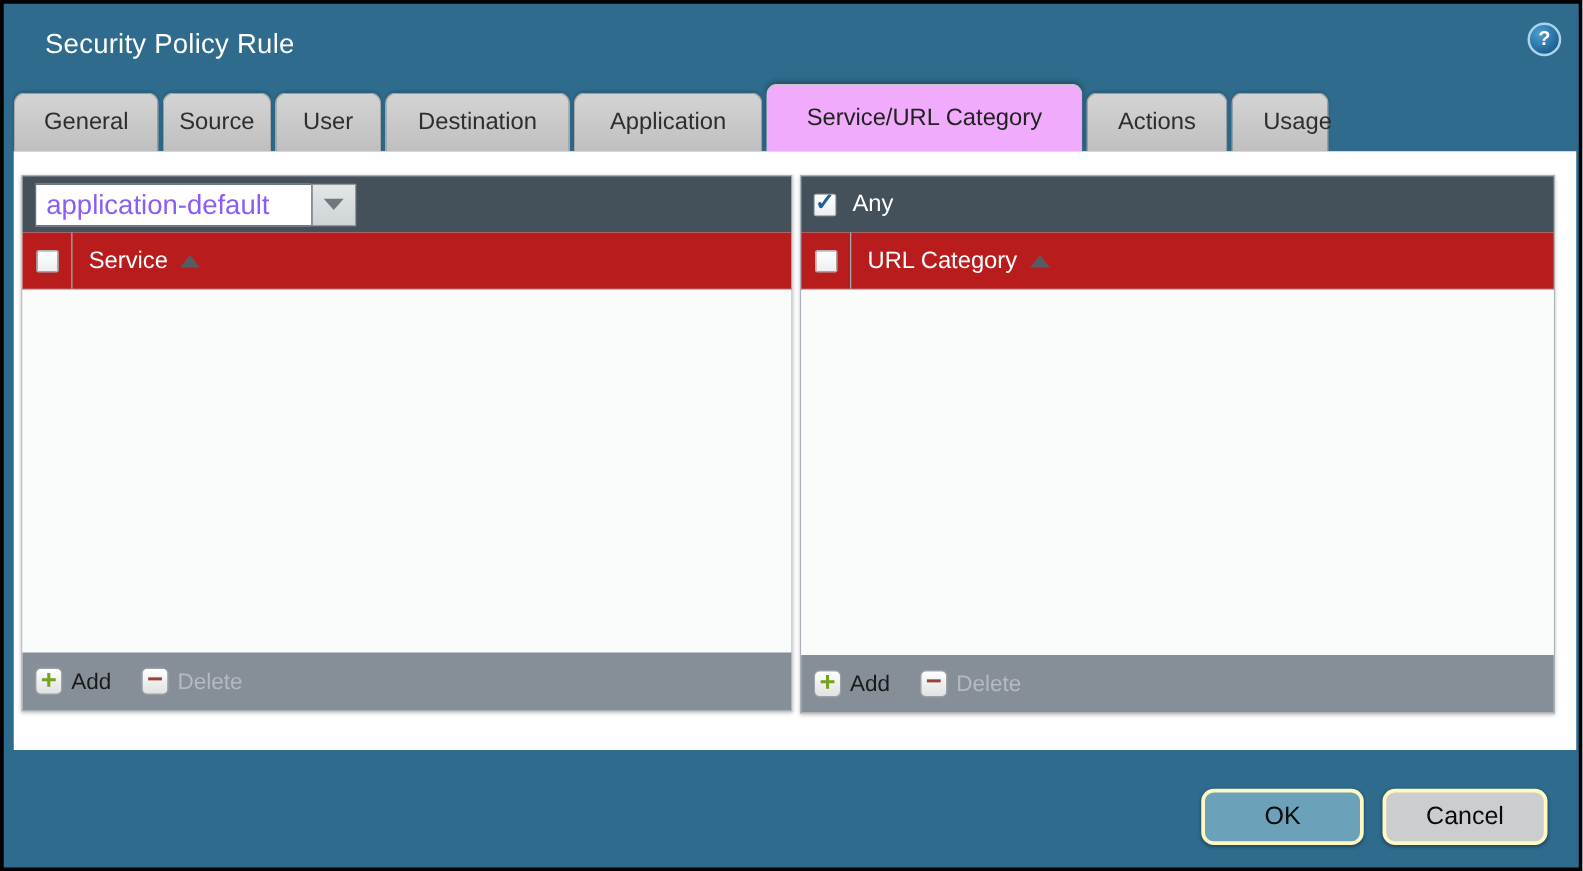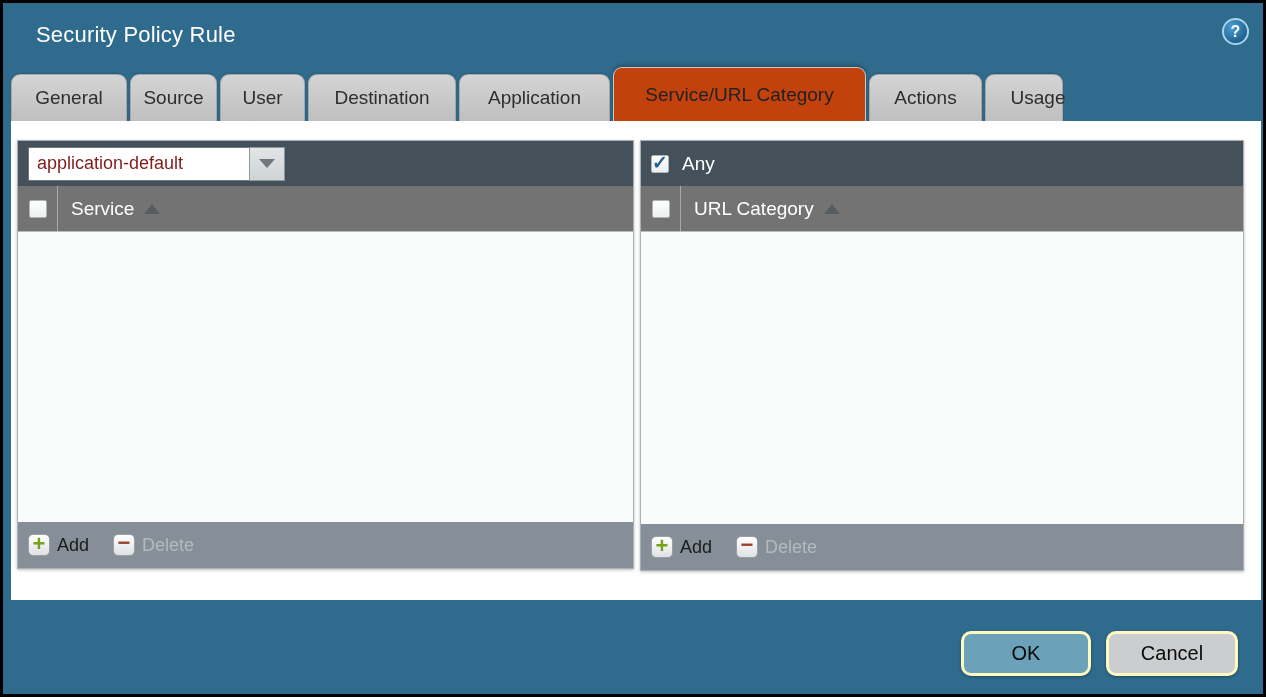--- a/index.html
+++ b/index.html
@@ -39,21 +39,21 @@
     display: flex; align-items: center; justify-content: center;
     background: linear-gradient(#d4d4d4, #bfbfbf);
     border: 1px solid #a7a7a7; border-bottom: none;
     border-radius: 9px 9px 0 0;
     font-size: 19px; color: #2e2e2e;
     cursor: pointer;
     box-shadow: 0 -1px 2px rgba(0,0,0,0.15);
   }
   .tab.active {
     height: 54px;
-    background: #c2410c;
+    background: #f0abfc;
     border-color: #c9c9c9;
     box-shadow: 0 -2px 4px rgba(0,0,0,0.25);
     color: #222;
   }
   .tab-general { width: 116px; text-align: center; }
   .tab-source { width: 87px; }
   .tab-user { width: 85px; }
   .tab-destination { width: 148px; }
   .tab-application { width: 151px; }
   .tab-service { width: 253px; }
@@ -81,22 +81,22 @@
     background: #44505a;
     display: flex; align-items: center;
     padding-left: 10px;
   }
 
   
   .combo { display: flex; align-items: stretch; height: 34px; }
   .combo-input {
     width: 221px; height: 34px;
     border: 1px solid #6d767c; border-right: none;
-    background: #fff; color: #7f1d1d;
-    font-size: 18px; font-family: "Liberation Sans", sans-serif;
+    background: #fff; color: #8b5cf6;
+    font-size: 22px; font-family: "Liberation Sans", sans-serif;
     padding: 0 8px; outline: none;
   }
   .combo-btn {
     width: 36px; height: 34px;
     background: linear-gradient(#e3e6e7, #ced3d5);
     border: 1px solid #8f979b;
     display: flex; align-items: center; justify-content: center;
     cursor: pointer;
   }
   .chevron-down {
@@ -113,21 +113,21 @@
     border: 1px solid #aeb5b9; border-radius: 2px;
     display: flex; align-items: center; justify-content: center;
     cursor: pointer;
   }
   .checkbox .check { color: #215f93; font-size: 19px; font-weight: bold; line-height: 1; margin-top: -3px; }
   .any-label { color: #fff; font-size: 19px; }
 
   
   .panel-header {
     height: 46px; flex: 0 0 46px;
-    background: #737373;
+    background: #b91c1c;
     border-bottom: 1px solid #b6bcc0;
     display: flex; align-items: center;
   }
   .header-checkbox-cell {
     width: 40px; flex: 0 0 40px; height: 100%;
     display: flex; align-items: center; justify-content: center;
     border-right: 1px solid #a3abb1;
   }
   .header-label-cell {
     display: flex; align-items: center; gap: 10px;

